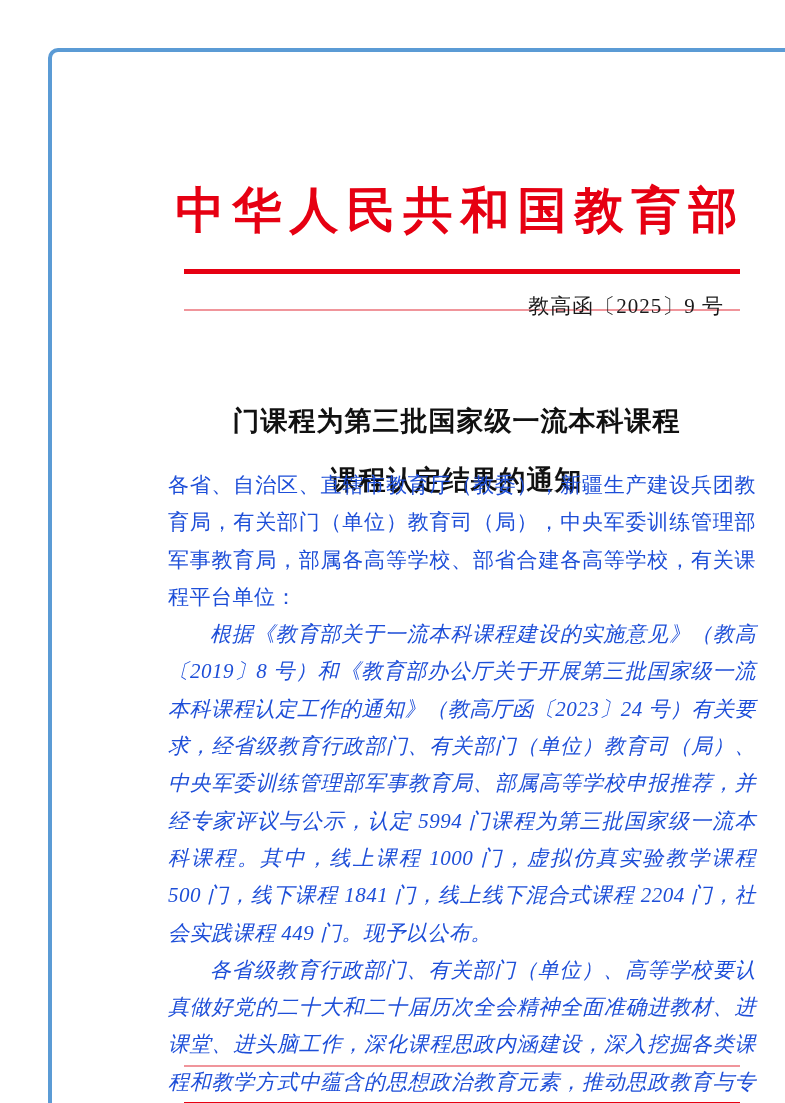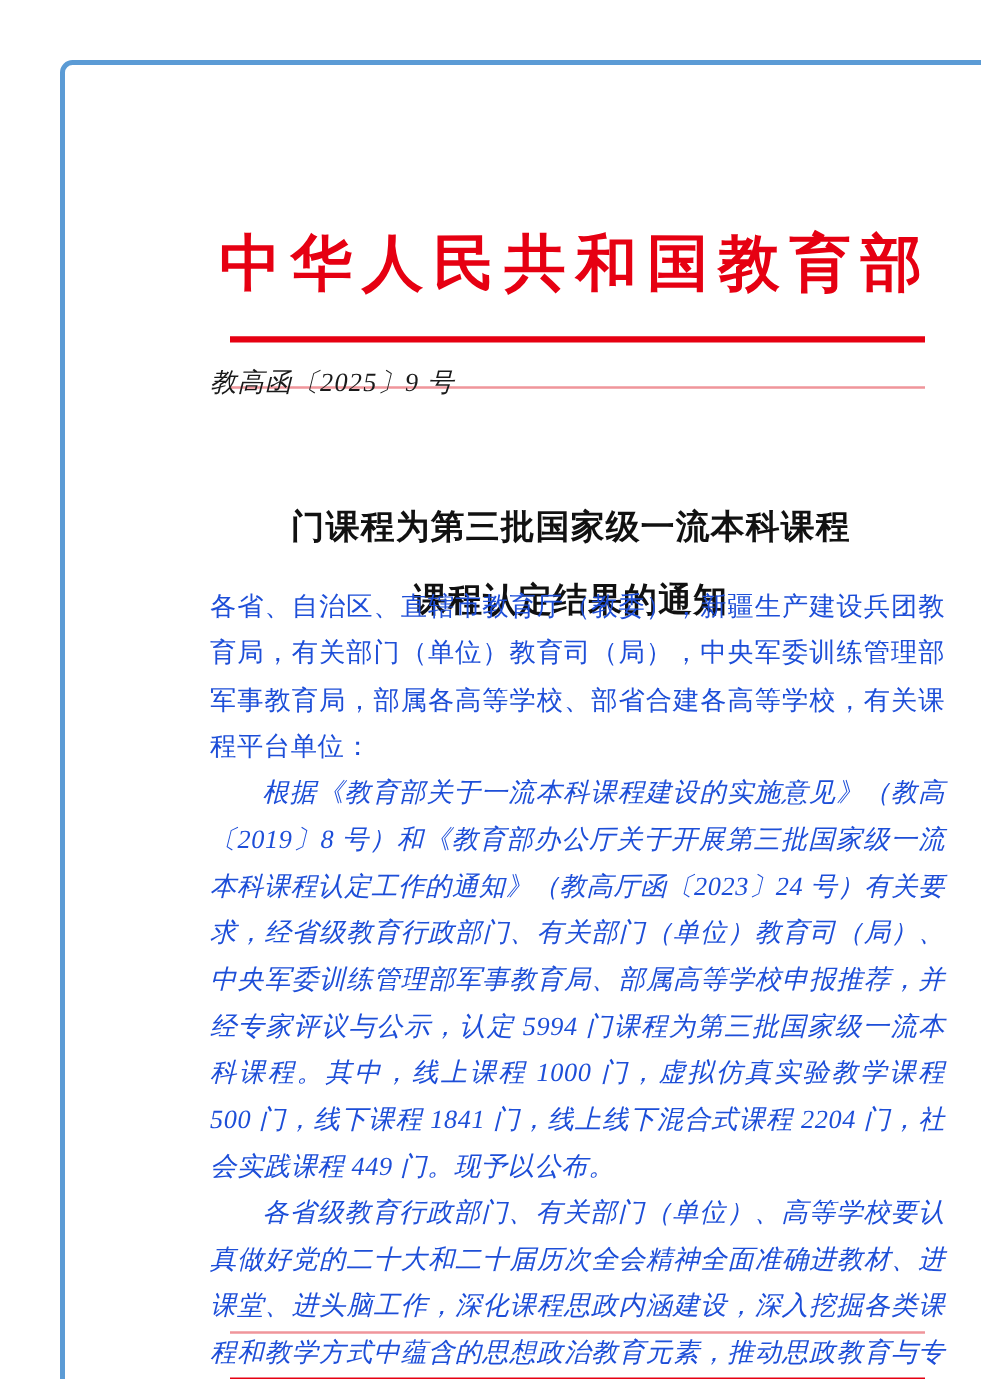--- a/index.html
+++ b/index.html
@@ -32,25 +32,25 @@
     position: absolute; left: 100px; width: 588px;
   }
   .rule-top { top: 185px; }
   .rule-bottom { top: 981px; }
   .rule .thick { height: 5px; background: #e60012; }
   .rule .thin  { height: 2px; background: #f0959b; }
   .rule .gap   { height: 3px; background: transparent; }
   .doc-number {
     position: absolute;
     top: 224px; left: 100px; width: 556px;
+    text-align: right;
     font-size: 21px;
     color: #1a1a1a;
     letter-spacing: 1px;
     white-space: nowrap;
-    font-style: italic;
   }
   .notice-title {
     position: absolute;
     top: 316px; left: 0; width: 100%;
     text-align: center;
     font-size: 27px;
     font-weight: bold;
     color: #111111;
     line-height: 43px;
     letter-spacing: 1px;

